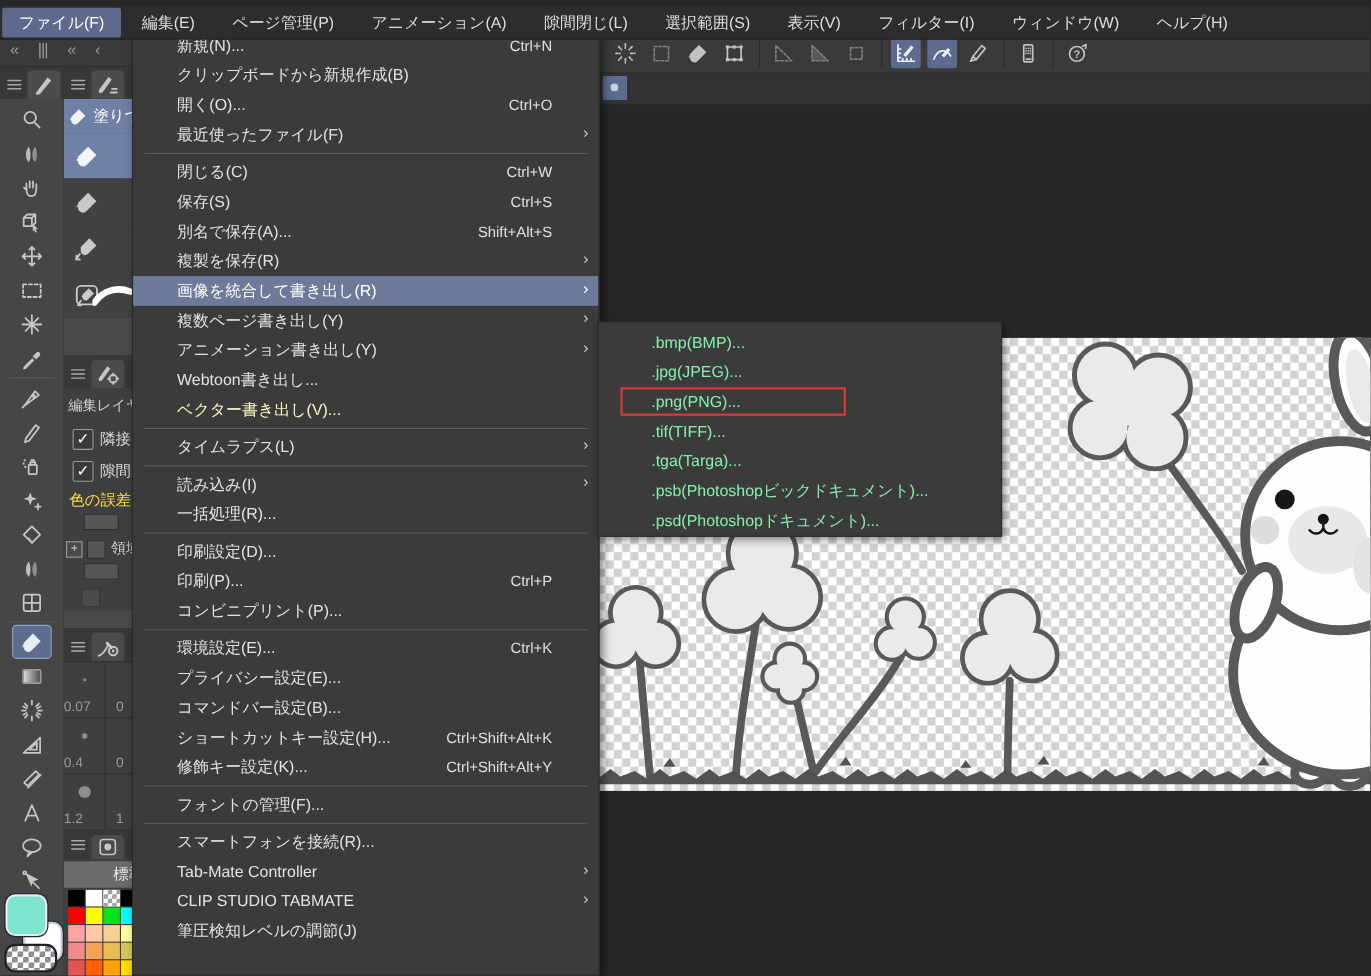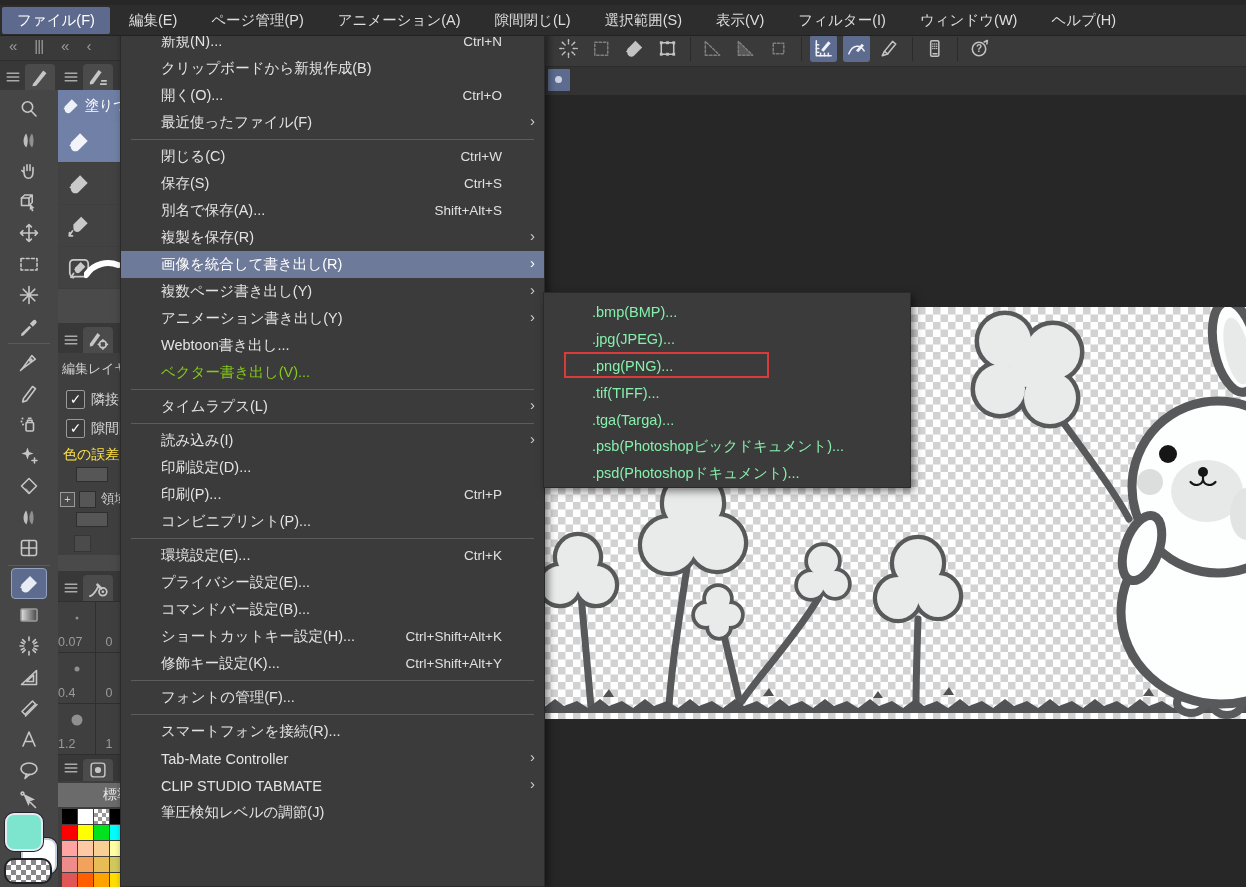--- a/index.html
+++ b/index.html
@@ -90,21 +90,21 @@
   .artwork{position:absolute;left:0;top:212px;width:703px;height:412px;display:block}
   
   .filemenu{left:120px;top:28px;width:423px;bottom:0;background:#3b3b3b;z-index:60;overflow:hidden;
             box-shadow:3px 3px 8px rgba(0,0,0,.5);border:1px solid #2a2a2a;border-top:none}
   .mi{height:27px;display:flex;align-items:center;padding:0 10px 0 40px;font-size:14.5px;color:#e3e3e3;
       position:relative;white-space:nowrap}
   .mi .sc{margin-left:auto;padding-right:32px;font-size:13.5px;color:#e0e0e0}
   .mi .ar{position:absolute;right:9px;top:3px;font-size:15px;color:#cdcdcd}
   .mi.hl{background:#6e7a99;color:#fff}
   .mi.hl .sc,.mi.hl .ar{color:#fff}
-  .mi.dis{color:#84cc16}
+  .mi.dis{color:#fef9c3}
   .sepafter::after{content:"";display:block;height:1px;margin:3px 10px;background:#5c5c5c}
   
   .submenu{left:543px;top:292px;width:368px;height:196px;background:#3b3b3b;z-index:65;
            box-shadow:3px 3px 8px rgba(0,0,0,.5);border:1px solid #2a2a2a;padding-top:5px;box-sizing:border-box}
   .smi{height:27px;display:flex;align-items:center;padding-left:48px;font-size:14.5px;color:#86efac;
        position:relative;white-space:nowrap}
   .smi.boxed::after{content:"";position:absolute;left:20px;top:0;width:201px;height:22px;border:2px solid #d93a3a}
 </style>
 </head>
 <body>
@@ -1129,20 +1129,26 @@
     </div>
 
     <div>
       <div class="mi">
         <span>読み込み(I)</span>
 
         <span class="ar">›</span>
       </div>
     </div>
 
+    <div class="sepafter">
+      <div class="mi">
+        <span>一括処理(R)...</span>
+
+      </div>
+    </div>
 
     <div>
       <div class="mi">
         <span>印刷設定(D)...</span>
 
       </div>
     </div>
 
     <div>
       <div class="mi">

